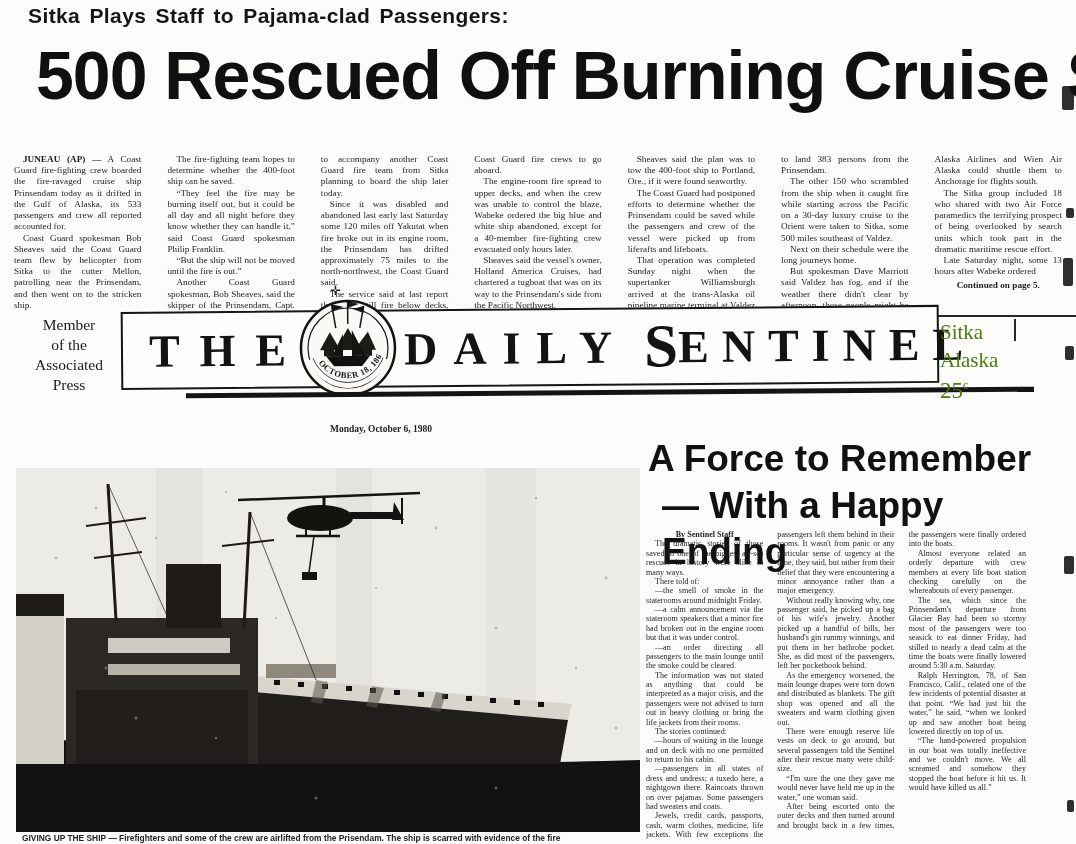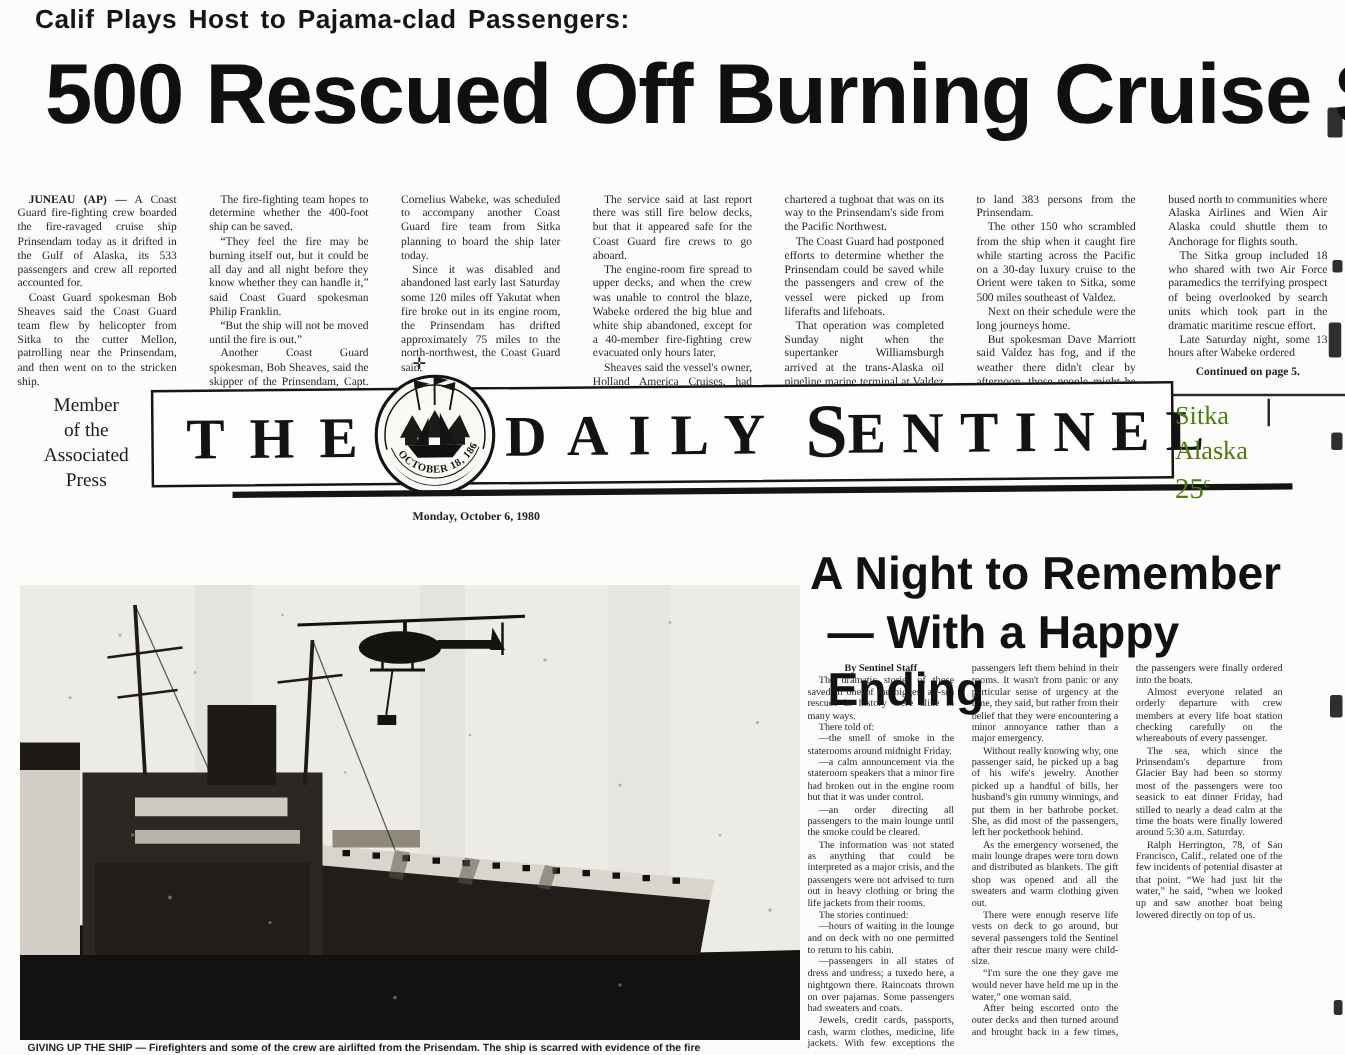--- a/index.html
+++ b/index.html
@@ -40,21 +40,21 @@
     transform:rotate(-0.5deg);transform-origin:left center;
   }
   .mh-the{margin-left:26px;font-size:46px;font-weight:bold;letter-spacing:20px;color:#131313;}
   .seal{width:100px;height:100px;margin:-14px 4px -12px -8px;flex:none;}
   .mh-daily{font-size:46px;font-weight:bold;letter-spacing:16px;margin-left:2px;color:#131313;}
   .mh-s{font-size:61px;font-weight:bold;margin-left:16px;line-height:.9;color:#131313;}
   .mh-rest{font-size:46px;font-weight:bold;letter-spacing:13px;color:#131313;}
   .mh-underline{position:absolute;left:186px;top:390px;width:848px;height:4.5px;background:#141414;transform:rotate(-0.45deg);}
   .tr-line{position:absolute;left:938px;top:315px;width:138px;height:2px;background:#2a2a2a;}
   .tr-tick{position:absolute;left:1014px;top:319px;width:2px;height:22px;background:#2a2a2a;}
-  .dateline{position:absolute;left:330px;top:409px;font-size:9.5px;font-weight:bold;color:#222;}
+  .dateline{position:absolute;left:330px;top:424px;font-size:9.5px;font-weight:bold;color:#222;}
   .edition{position:absolute;left:940px;top:318px;font-size:21px;line-height:1.35;color:#4d7c0f;}
   .edition .price{font-size:23px;}
   .edition sup{font-size:12px;}
   
   .story2-head{
     position:absolute;left:648px;top:436px;
     font-family:"Liberation Sans","DejaVu Sans",sans-serif;
     font-weight:bold;font-size:37px;line-height:1.26;color:#111;
   }
   .story2-head .line2{margin-left:14px;}
@@ -77,33 +77,34 @@
   .a1{left:1062px;top:86px;width:12px;height:24px;}
   .a2{left:1066px;top:208px;width:8px;height:10px;}
   .a3{left:1063px;top:258px;width:10px;height:28px;}
   .a4{left:1065px;top:346px;width:9px;height:14px;}
   .a5{left:1064px;top:556px;width:10px;height:18px;}
   .a6{left:1067px;top:800px;width:7px;height:12px;}
 </style>
 </head>
 <body>
 
-<div class="kicker">Calif Plays Host to Pajama-clad Passengers:</div>
+<div class="kicker">Sitka Plays Staff to Pajama-clad Passengers:</div>
 <h1 class="headline">500 Rescued Off Burning Cruise Ship</h1>
 <div class="top-story" lang="en">
     <p><b>JUNEAU (AP) —</b> A Coast Guard fire-fighting crew boarded the fire-ravaged cruise ship Prinsendam today as it drifted in the Gulf of Alaska, its 533 passengers and crew all reported accounted for.</p>
     <p>Coast Guard spokesman Bob Sheaves said the Coast Guard team flew by helicopter from Sitka to the cutter Mellon, patrolling near the Prinsendam, and then went on to the stricken ship.</p>
     <p>The fire-fighting team hopes to determine whether the 400-foot ship can be saved.</p>
     <p>“They feel the fire may be burning itself out, but it could be all day and all night before they know whether they can handle it,” said Coast Guard spokesman Philip Franklin.</p>
     <p>“But the ship will not be moved until the fire is out.”</p>
     <p>Another Coast Guard spokesman, Bob Sheaves, said the skipper of the Prinsendam, Capt. Cornelius Wabeke, was scheduled to accompany another Coast Guard fire team from Sitka planning to board the ship later today.</p>
     <p>Since it was disabled and abandoned last early last Saturday some 120 miles off Yakutat when fire broke out in its engine room, the Prinsendam has drifted approximately 75 miles to the north-northwest, the Coast Guard said.</p>
     <p>The service said at last report there was still fire below decks, but that it appeared safe for the Coast Guard fire crews to go aboard.</p>
     <p>The engine-room fire spread to upper decks, and when the crew was unable to control the blaze, Wabeke ordered the big blue and white ship abandoned, except for a 40-member fire-fighting crew evacuated only hours later.</p>
     <p>Sheaves said the vessel's owner, Holland America Cruises, had chartered a tugboat that was on its way to the Prinsendam's side from the Pacific Northwest.</p>
+    <p>Sheaves said the plan was to tow the 400-foot ship to Portland, Ore., if it were found seaworthy.</p>
     <p>The Coast Guard had postponed efforts to determine whether the Prinsendam could be saved while the passengers and crew of the vessel were picked up from liferafts and lifeboats.</p>
     <p>That operation was completed Sunday night when the supertanker Williamsburgh arrived at the trans-Alaska oil pipeline marine terminal at Valdez to land 383 persons from the Prinsendam.</p>
     <p>The other 150 who scrambled from the ship when it caught fire while starting across the Pacific on a 30-day luxury cruise to the Orient were taken to Sitka, some 500 miles southeast of Valdez.</p>
     <p>Next on their schedule were the long journeys home.</p>
     <p>But spokesman Dave Marriott said Valdez has fog, and if the weather there didn't clear by afternoon, those people might be bused north to communities where Alaska Airlines and Wien Air Alaska could shuttle them to Anchorage for flights south.</p>
     <p>The Sitka group included 18 who shared with two Air Force paramedics the terrifying prospect of being overlooked by search units which took part in the dramatic maritime rescue effort.</p>
     <p>Late Saturday night, some 13 hours after Wabeke ordered</p>
     <p class="continued">Continued on page 5.</p>
   </div>
 <div class="cross">✛</div>
@@ -151,21 +152,21 @@
 <div class="tr-tick"></div>
 <div class="dateline">Monday, October 6, 1980</div>
 
 <div class="edition">
   <div>Sitka</div>
   <div>Alaska</div>
   <div class="price"><span>25</span><sup>c</sup></div>
 </div>
 
 <div class="story2-head">
-  <div>A Night to Remember</div>
+  <div>A Force to Remember</div>
   <div class="line2">— With a Happy Ending</div>
 </div>
 
 <svg class="photo" viewBox="0 0 624 364" preserveAspectRatio="none">
   <rect x="0" y="0" width="624" height="364" fill="#edebe6"></rect>
   <rect x="140" y="0" width="46" height="364" fill="#000" opacity="0.03"></rect>
   <rect x="320" y="0" width="36" height="364" fill="#000" opacity="0.03"></rect>
   <rect x="470" y="0" width="50" height="364" fill="#000" opacity="0.025"></rect>
 
   <path d="M0,296 C120,290 300,301 624,292 L624,364 L0,364 Z" fill="#141210"></path>
@@ -267,20 +268,21 @@
         <p>—passengers in all states of dress and undress; a tuxedo here, a nightgown there. Raincoats thrown on over pajamas. Some passengers had sweaters and coats.</p>
         <p>Jewels, credit cards, passports, cash, warm clothes, medicine, life jackets. With few exceptions the passengers left them behind in their rooms. It wasn't from panic or any particular sense of urgency at the time, they said, but rather from their belief that they were encountering a minor annoyance rather than a major emergency.</p>
         <p>Without really knowing why, one passenger said, he picked up a bag of his wife's jewelry. Another picked up a handful of bills, her husband's gin rummy winnings, and put them in her bathrobe pocket. She, as did most of the passengers, left her pocketbook behind.</p>
         <p>As the emergency worsened, the main lounge drapes were torn down and distributed as blankets. The gift shop was opened and all the sweaters and warm clothing given out.</p>
         <p>There were enough reserve life vests on deck to go around, but several passengers told the Sentinel after their rescue many were child-size.</p>
         <p>“I'm sure the one they gave me would never have held me up in the water,” one woman said.</p>
         <p>After being escorted onto the outer decks and then turned around and brought back in a few times, the passengers were finally ordered into the boats.</p>
         <p>Almost everyone related an orderly departure with crew members at every life boat station checking carefully on the whereabouts of every passenger.</p>
         <p>The sea, which since the Prinsendam's departure from Glacier Bay had been so stormy most of the passengers were too seasick to eat dinner Friday, had stilled to nearly a dead calm at the time the boats were finally lowered around 5:30 a.m. Saturday.</p>
         <p>Ralph Herrington, 78, of San Francisco, Calif., related one of the few incidents of potential disaster at that point. “We had just hit the water,” he said, “when we looked up and saw another boat being lowered directly on top of us.</p>
+        <p>“The hand-powered propulsion in our boat was totally ineffective and we couldn't move. We all screamed and somehow they stopped the boat before it hit us. It would have killed us all.”</p>
       </div>
   </div>
 </div>
 
 <div class="art a1"></div>
 <div class="art a2"></div>
 <div class="art a3"></div>
 <div class="art a4"></div>
 <div class="art a5"></div>
 <div class="art a6"></div>

